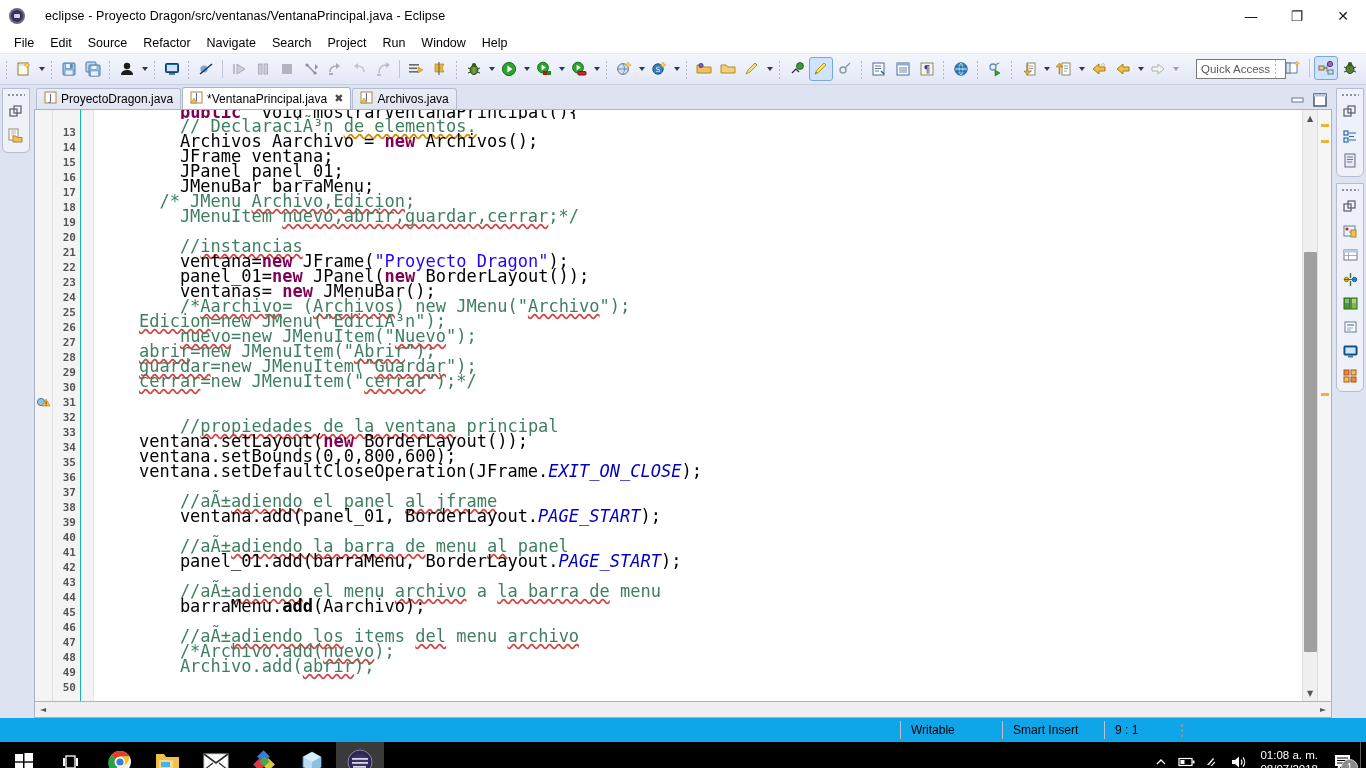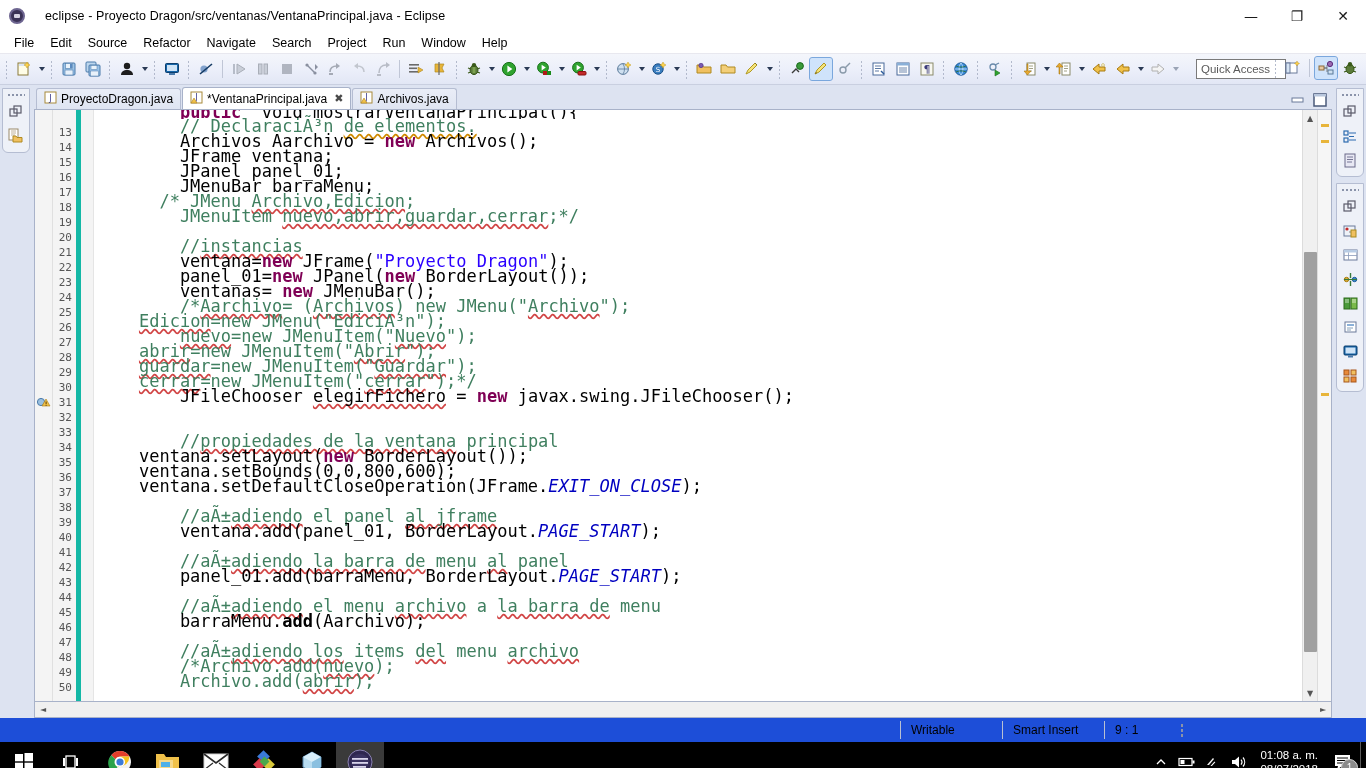--- a/index.html
+++ b/index.html
@@ -139,21 +139,22 @@
     min-height: 0;
   }
   .gutter-markers {
     width: 18px; background: #f4f4f4; border-right: 1px solid #e0e0e0;
     position: relative; flex: 0 0 auto;
   }
   .gutter-lines {
     width: 28px; background: #f4f4f4; flex: 0 0 auto;
     text-align: right; padding-right: 4px;
     font-family: "DejaVu Sans Mono", monospace; font-size: 11px; color: #555;
-    border-right: 5px solid #14b8a6;
+    border-right: 1px solid #14b8a6;
+    font-weight: bold;
   }
   .gutter-fold {
     width: 13px; background: #f4f4f4; border-right: 1px solid #e5e5e5; flex: 0 0 auto;
   }
   .code-pane {
     flex: 1; position: relative; overflow: hidden;
     font-family: "DejaVu Sans Mono", monospace; font-size: 17px;
     background: #fff; padding-left: 4px;
   }
   .codeline { height: 15px; line-height: 15px; white-space: pre; }
@@ -187,21 +188,21 @@
   }
   .ov-mark { position: absolute; left: 3px; width: 8px; height: 3px; background: #e8b53a; }
 
   .h-scroll-row { height: 16px; display: flex; align-items: center; background: #f0f0f0;
     border: 1px solid #a8b2c9; border-top: none; margin: 0 2px; }
   .hs-arrow { width: 16px; text-align: center; font-size: 8px; color: #555; font-family: "DejaVu Sans", sans-serif; }
   .hs-track { flex: 1; height: 14px; background: #f0f0f0; }
 
   
   .statusbar {
-    height: 24px; background: #1d4ed8; display: flex; align-items: center;
+    height: 24px; background: #0ea5e9; display: flex; align-items: center;
     font-size: 12px; color: #000;
   }
   .sb-cell {
     border-left: 1px solid #b9c0d2; height: 18px; display: flex; align-items: center;
     padding: 0 10px;
   }
   .sb-dots {
     width: 8px; height: 14px; margin-left: 14px;
     background-image: radial-gradient(#8a93aa 40%, transparent 41%);
     background-size: 4px 5px; background-repeat: repeat-y; background-position: 2px 0;
@@ -695,21 +696,20 @@
           <div class="codeline"><span class="c">        //</span><span class="c spr">instancias</span></div>
           <div class="codeline"><span class="pl">        ventana=</span><span class="k">new</span><span class="pl"> JFrame(</span><span class="s">"Proyecto Dragon"</span><span class="pl">);</span></div>
           <div class="codeline"><span class="pl">        panel_01=</span><span class="k">new</span><span class="pl"> JPanel(</span><span class="k">new</span><span class="pl"> BorderLayout());</span></div>
           <div class="codeline"><span class="pl">        ventanas= </span><span class="k">new</span><span class="pl"> JMenuBar();</span></div>
           <div class="codeline"><span class="c">        /*</span><span class="c spr">Aarchivo</span><span class="c">= (</span><span class="c spr">Archivos</span><span class="c">) new JMenu("</span><span class="c spr">Archivo</span><span class="c">");</span></div>
           <div class="codeline"><span class="c">    </span><span class="c spr">Edicion</span><span class="c">=new JMenu("EdiciÃ³n");</span></div>
           <div class="codeline"><span class="c">        </span><span class="c spr">nuevo</span><span class="c">=new JMenuItem("</span><span class="c spr">Nuevo</span><span class="c">");</span></div>
           <div class="codeline"><span class="c">    </span><span class="c spr">abrir</span><span class="c">=new JMenuItem("</span><span class="c spr">Abrir</span><span class="c">");</span></div>
           <div class="codeline"><span class="c">    </span><span class="c spr">guardar</span><span class="c">=new JMenuItem("</span><span class="c spr">Guardar</span><span class="c">");</span></div>
           <div class="codeline"><span class="c">    </span><span class="c spr">cerrar</span><span class="c">=new JMenuItem("</span><span class="c spr">cerrar</span><span class="c">");*/</span></div>
-          <div class="codeline"><span class="pl">        JFileChooser </span><span class="pl spr">elegirFichero</span><span class="pl"> = </span><span class="k">new</span><span class="pl"> javax.swing.JFileChooser();</span></div>
           <div class="codeline"></div>
           <div class="codeline"></div>
           <div class="codeline"><span class="c">        //</span><span class="c spr">propiedades de la ventana</span><span class="c"> principal</span></div>
           <div class="codeline"><span class="pl">    ventana.setLayout(</span><span class="k">new</span><span class="pl"> BorderLayout());</span></div>
           <div class="codeline"><span class="pl">    ventana.setBounds(0,0,800,600);</span></div>
           <div class="codeline"><span class="pl">    ventana.setDefaultCloseOperation(JFrame.</span><span class="stc">EXIT_ON_CLOSE</span><span class="pl">);</span></div>
           <div class="codeline"></div>
           <div class="codeline"><span class="c">        //aÃ±</span><span class="c spr">adiendo</span><span class="c"> el panel </span><span class="c spr">al jframe</span></div>
           <div class="codeline"><span class="pl">        ventana.add(panel_01, BorderLayout.</span><span class="stc">PAGE_START</span><span class="pl">);</span></div>
           <div class="codeline"></div>

